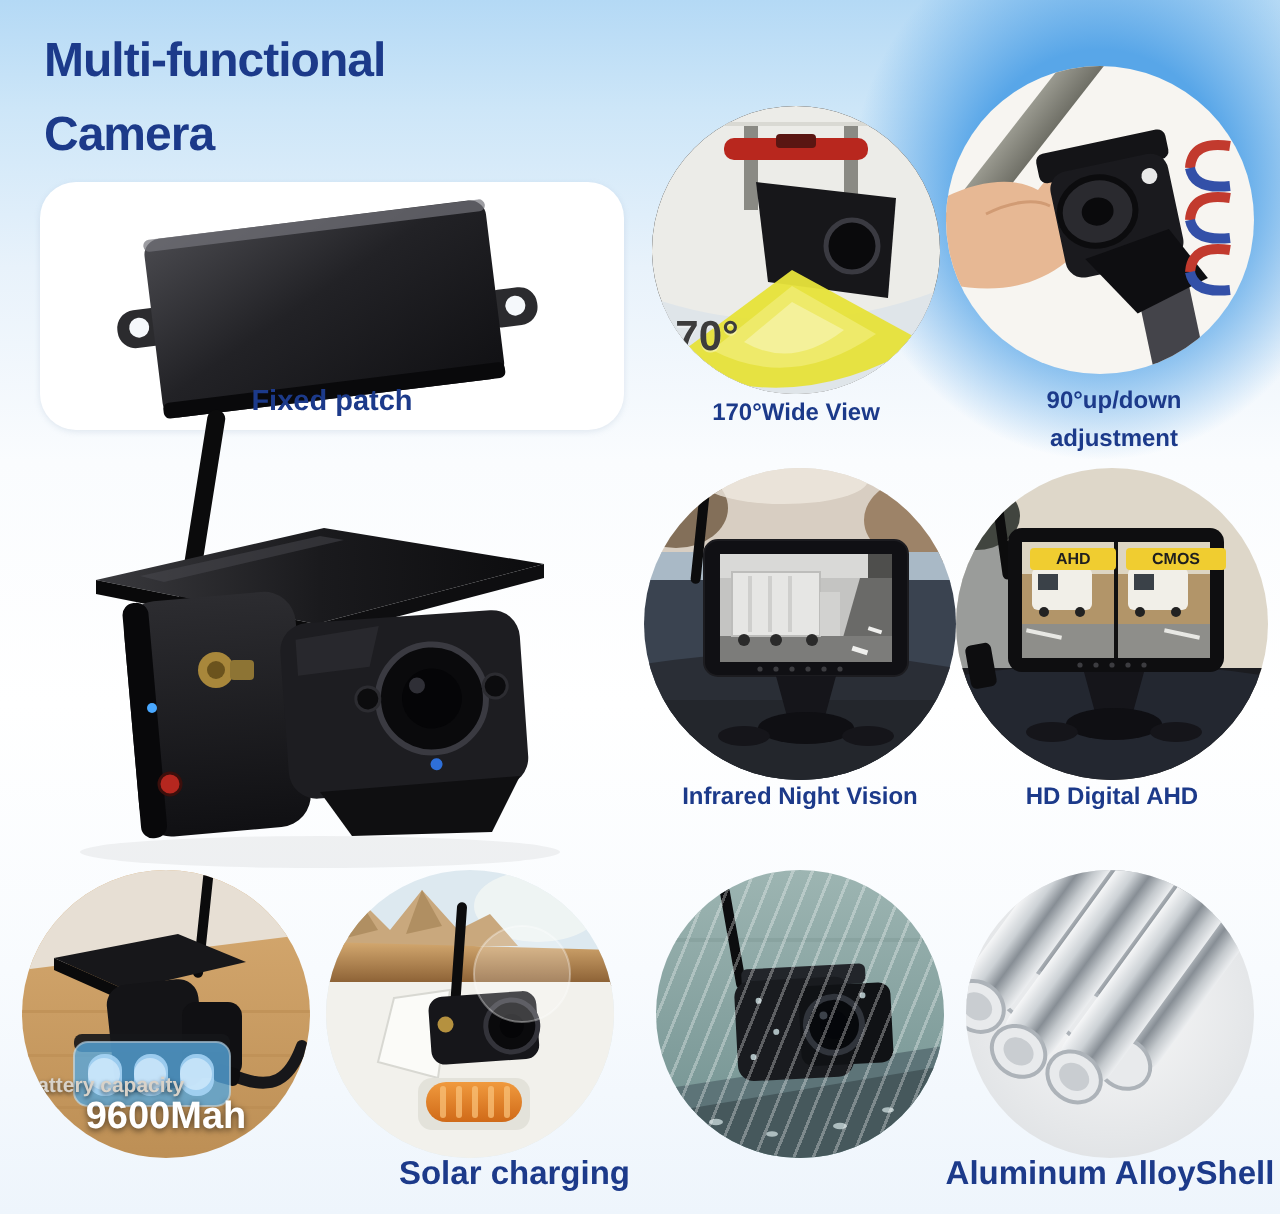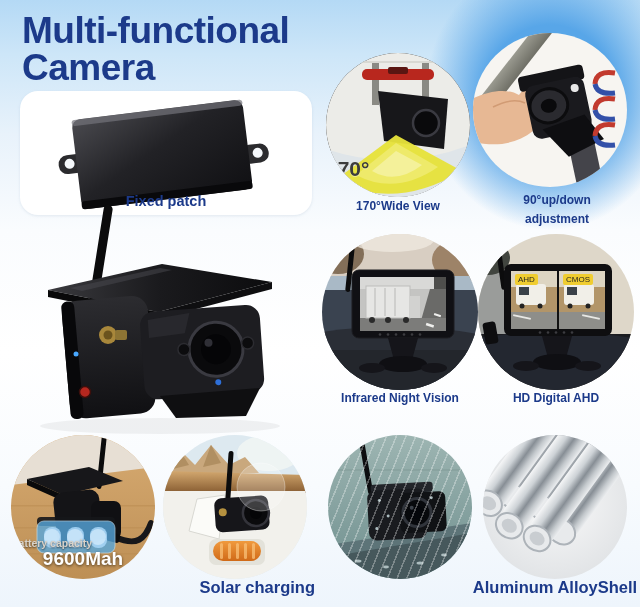--- a/index.html
+++ b/index.html
@@ -8,37 +8,37 @@
     font-family:"Liberation Sans",sans-serif;
     background:linear-gradient(180deg,#b4d9f5 0%,#cde6f8 9%,#e8f2fb 22%,#fafcfe 38%,#ffffff 58%,#f8fbfe 80%,#eef5fc 100%);
   }
   .abs{position:absolute;}
   #sky-backdrop{
     left:425px;top:-40px;width:250px;height:270px;border-radius:50%;
     background:radial-gradient(closest-side,#58a6e8 0%,#58a6e8 52%,rgba(88,166,232,0) 100%);
   }
   #page-title{
     left:22px;top:12px;width:330px;
-    color:#1c3a8a;font-weight:bold;font-size:37px;line-height:37px;letter-spacing:-0.5px;
+    color:#1c3a8a;font-weight:bold;font-size:24px;line-height:37px;letter-spacing:-0.5px;
   }
   #fixed-patch-card{
     left:20px;top:91px;width:292px;height:124px;background:#ffffff;border-radius:18px;
     box-shadow:0 1px 3px rgba(120,150,180,.18);
   }
   #fixed-patch-label{
     left:0;right:0;bottom:6px;text-align:center;color:#1c3a8a;font-weight:bold;font-size:14.5px;
   }
   .circle{border-radius:50%;overflow:hidden;}
   .circle svg{display:block;}
   .plabel{color:#1c3a8a;font-weight:bold;text-align:center;}
   .plabel.mid{font-size:12px;line-height:19px;}
   .plabel.bot{font-size:16.5px;}
   .badge{
-    position:absolute;background:#f0cd30;color:#1f1f1f;font-weight:normal;font-size:8px;
-    padding:1px 3px;border-radius:2px;line-height:9px;
+    position:absolute;background:#f0cd30;color:#1f1f1f;font-weight:bold;font-size:8px;
+    padding:1px 13px;border-radius:2px;line-height:9px;
   }
   #angle-callout{
     left:0;right:0;top:104px;color:#3c3c3c;font-weight:bold;font-size:21px;
     text-shadow:0 1px 0 rgba(255,255,255,.4);
   }
   #battery-caption{
     left:0;right:0;top:102px;text-align:left;color:#d8d2c9;font-weight:bold;font-size:10.5px;
     text-shadow:0 1px 2px rgba(0,0,0,.6);
   }
   #battery-value{

